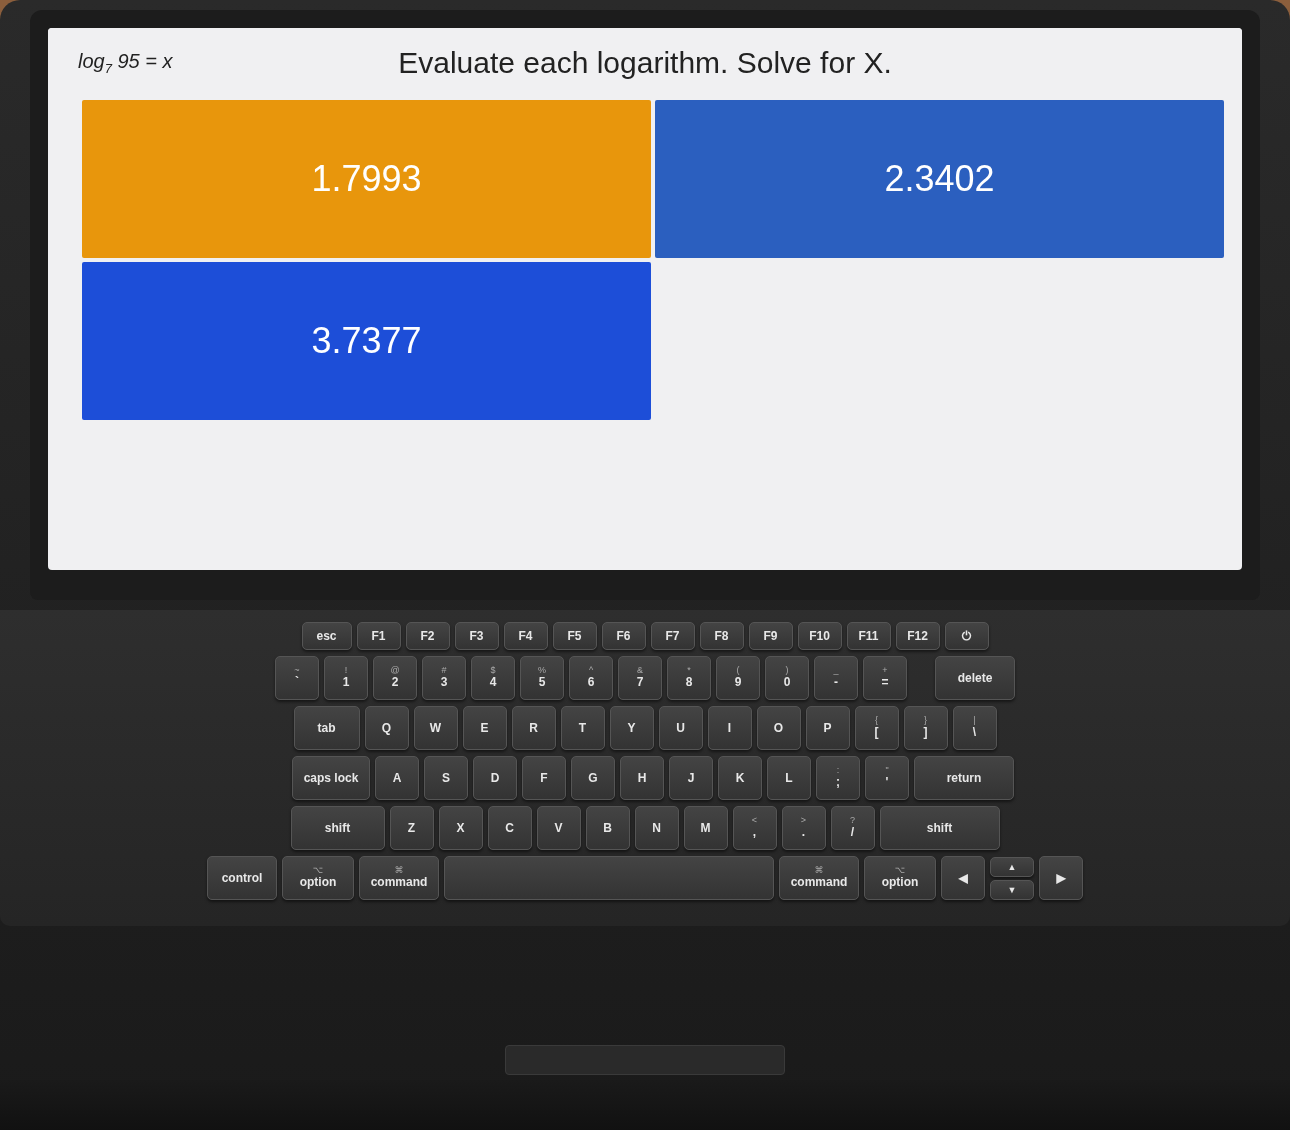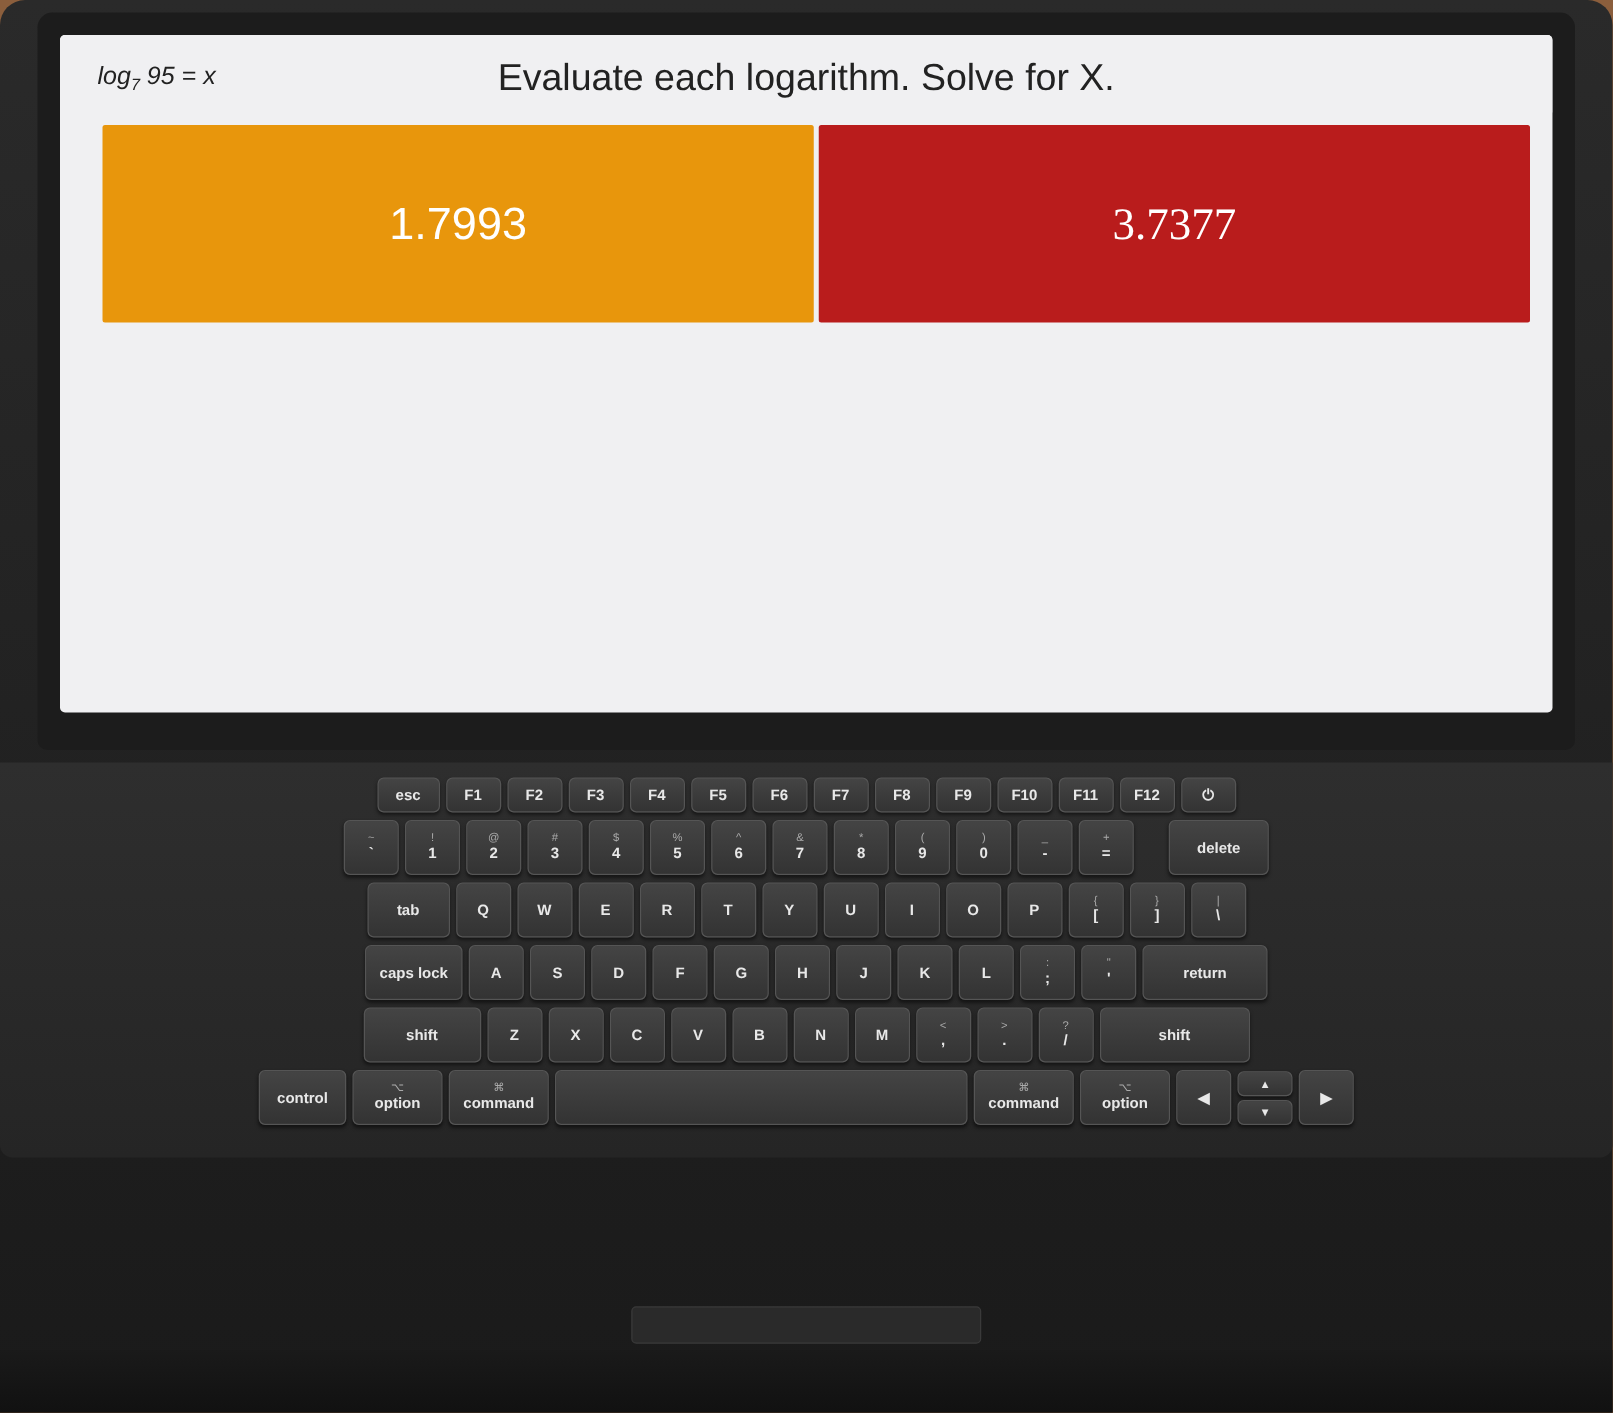--- a/index.html
+++ b/index.html
@@ -94,21 +94,21 @@
       font-size: 36px;
       font-weight: 400;
       color: #fff;
       cursor: pointer;
       border-radius: 2px;
     }
 
     .option-orange { background: #E8960C; }
     .option-blue   { background: #2B5FBF; }
     .option-green  { background: #2E9B3A; }
-    .option-red    { background: #b91c1c; font-family: Liberation Serif, serif; }
+    .option-red    { background: #1d4ed8; }
 
     
     .keyboard-area {
       position: absolute;
       top: 610px;
       left: 0;
       width: 1290px;
       background: linear-gradient(180deg, #2e2e2e 0%, #252525 100%);
       padding: 12px 30px 20px 30px;
       border-radius: 0 0 10px 10px;
@@ -231,20 +231,23 @@
         <div class="math-expression">
           log<span class="log-base">7</span>&nbsp;95 = <em>x</em>
         </div>
         <div class="screen-title">Evaluate each logarithm. Solve for X.</div>
       </div>
 
       <div class="answer-grid">
         <div class="answer-option option-orange">
           <span>1.7993</span>
         </div>
+        <div class="answer-option option-blue">
+          <span>2.3402</span>
+        </div>
         <div class="answer-option option-red">
           <span>3.7377</span>
         </div>
       </div>
 
     </div>
   </div>
 
   <div class="keyboard-area">
 

